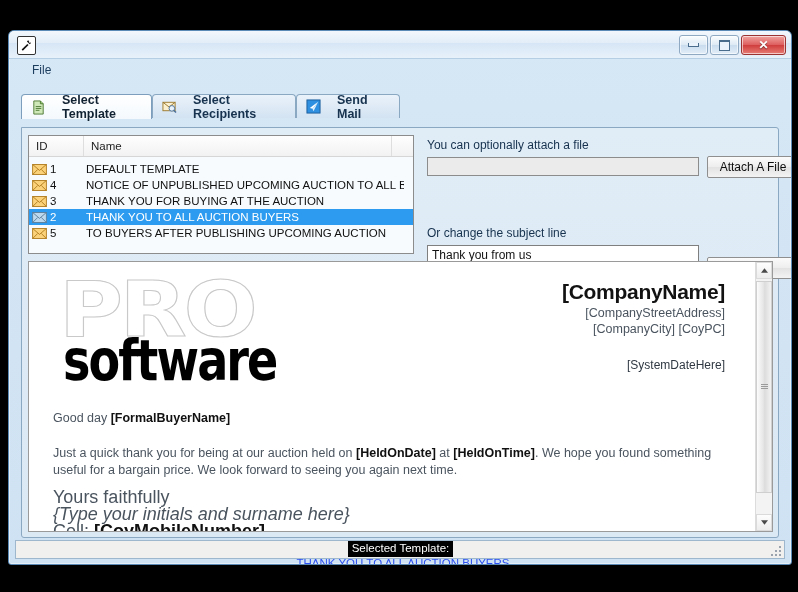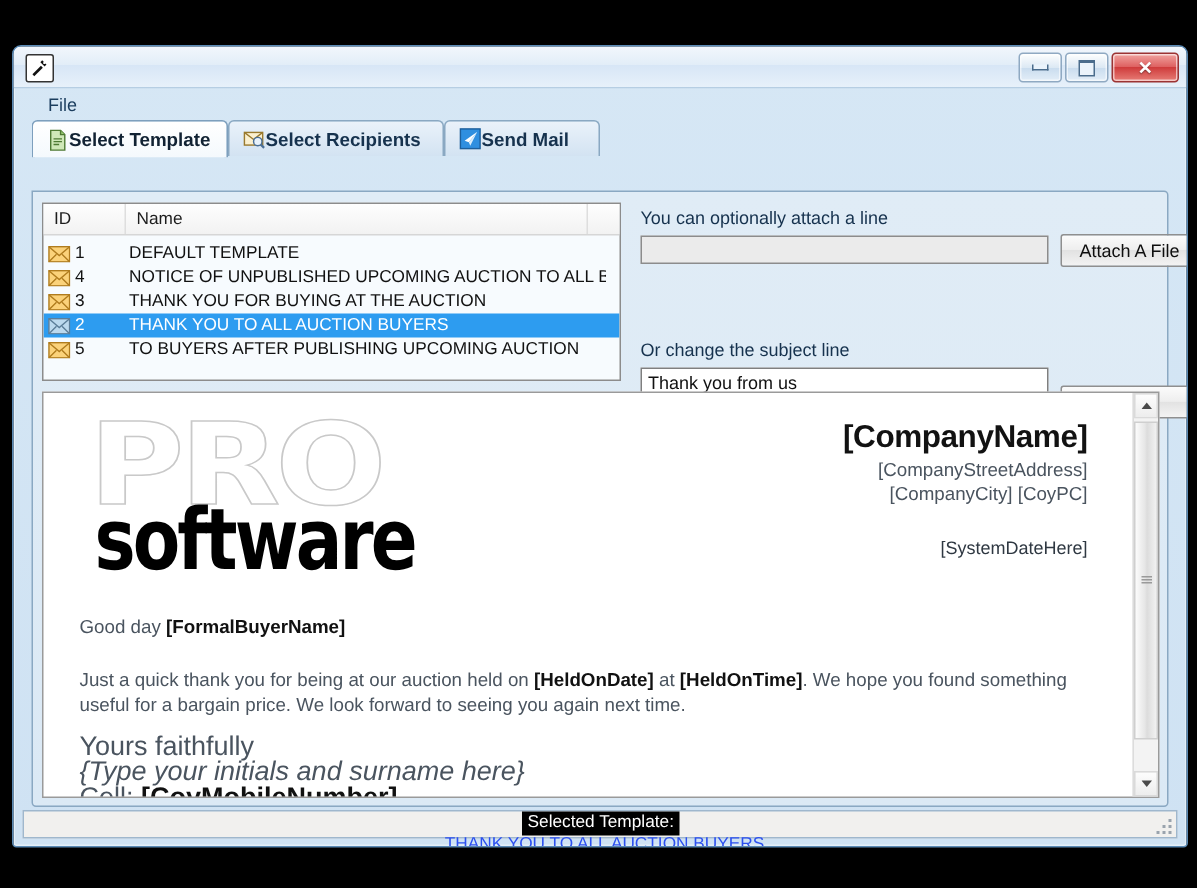--- a/index.html
+++ b/index.html
@@ -51,22 +51,22 @@
   
   .menubar{height:21px;background:transparent;position:relative;}
   .menu-item{
     position:absolute;left:18px;top:3px;font-size:12px;color:#1b3d5e;
     padding:1px 5px;
   }
 
   
   .tabstrip{position:relative;height:24px;margin-left:12px;margin-right:12px;}
   .tab{
-    position:absolute;top:0;height:24px;box-sizing:border-box;
-    display:flex;align-items:center;gap:0;padding:0 9px;
+    position:absolute;top:14px;height:24px;box-sizing:border-box;
+    display:flex;align-items:center;gap:16px;padding:0 9px;
     font-size:12.5px;font-weight:bold;color:#123;
     border:1px solid #8aa8c2;border-bottom:none;border-radius:4px 4px 0 0;
   }
   .tab.active{
     background:linear-gradient(#ffffff,#f4f9fd);
     border-color:#7d9fbd;z-index:3;height:25px;
   }
   .tab.inactive{
     background:linear-gradient(#eaf2fa,#d3e3f2);
     color:#16324e;z-index:1;
@@ -327,21 +327,21 @@
               </span>
               <span>5</span>
             </div>
             <div class="lv-c-name">TO BUYERS AFTER PUBLISHING UPCOMING AUCTION</div>
           </div>
 
         </div>
       </div>
 
       <div class="rightform">
-        <div class="fl" style="left:2px;top:3px;">You can optionally attach a line</div>
+        <div class="fl" style="left:2px;top:3px;">You can optionally attach a file</div>
         <div class="fin ro" style="left:2px;top:22px;width:272px;"></div>
         <div class="fbtn" style="left:282px;top:21px;width:92px;">Attach A File</div>
 
         <div class="fl" style="left:2px;top:91px;">Or change the subject line</div>
         <div class="fin" style="left:2px;top:110px;width:272px;">Thank you from us</div>
         <div class="fbtn" style="left:282px;top:122px;width:92px;">Apply</div>
       </div>
 
       <div class="preview">
         <div class="pv-body">

